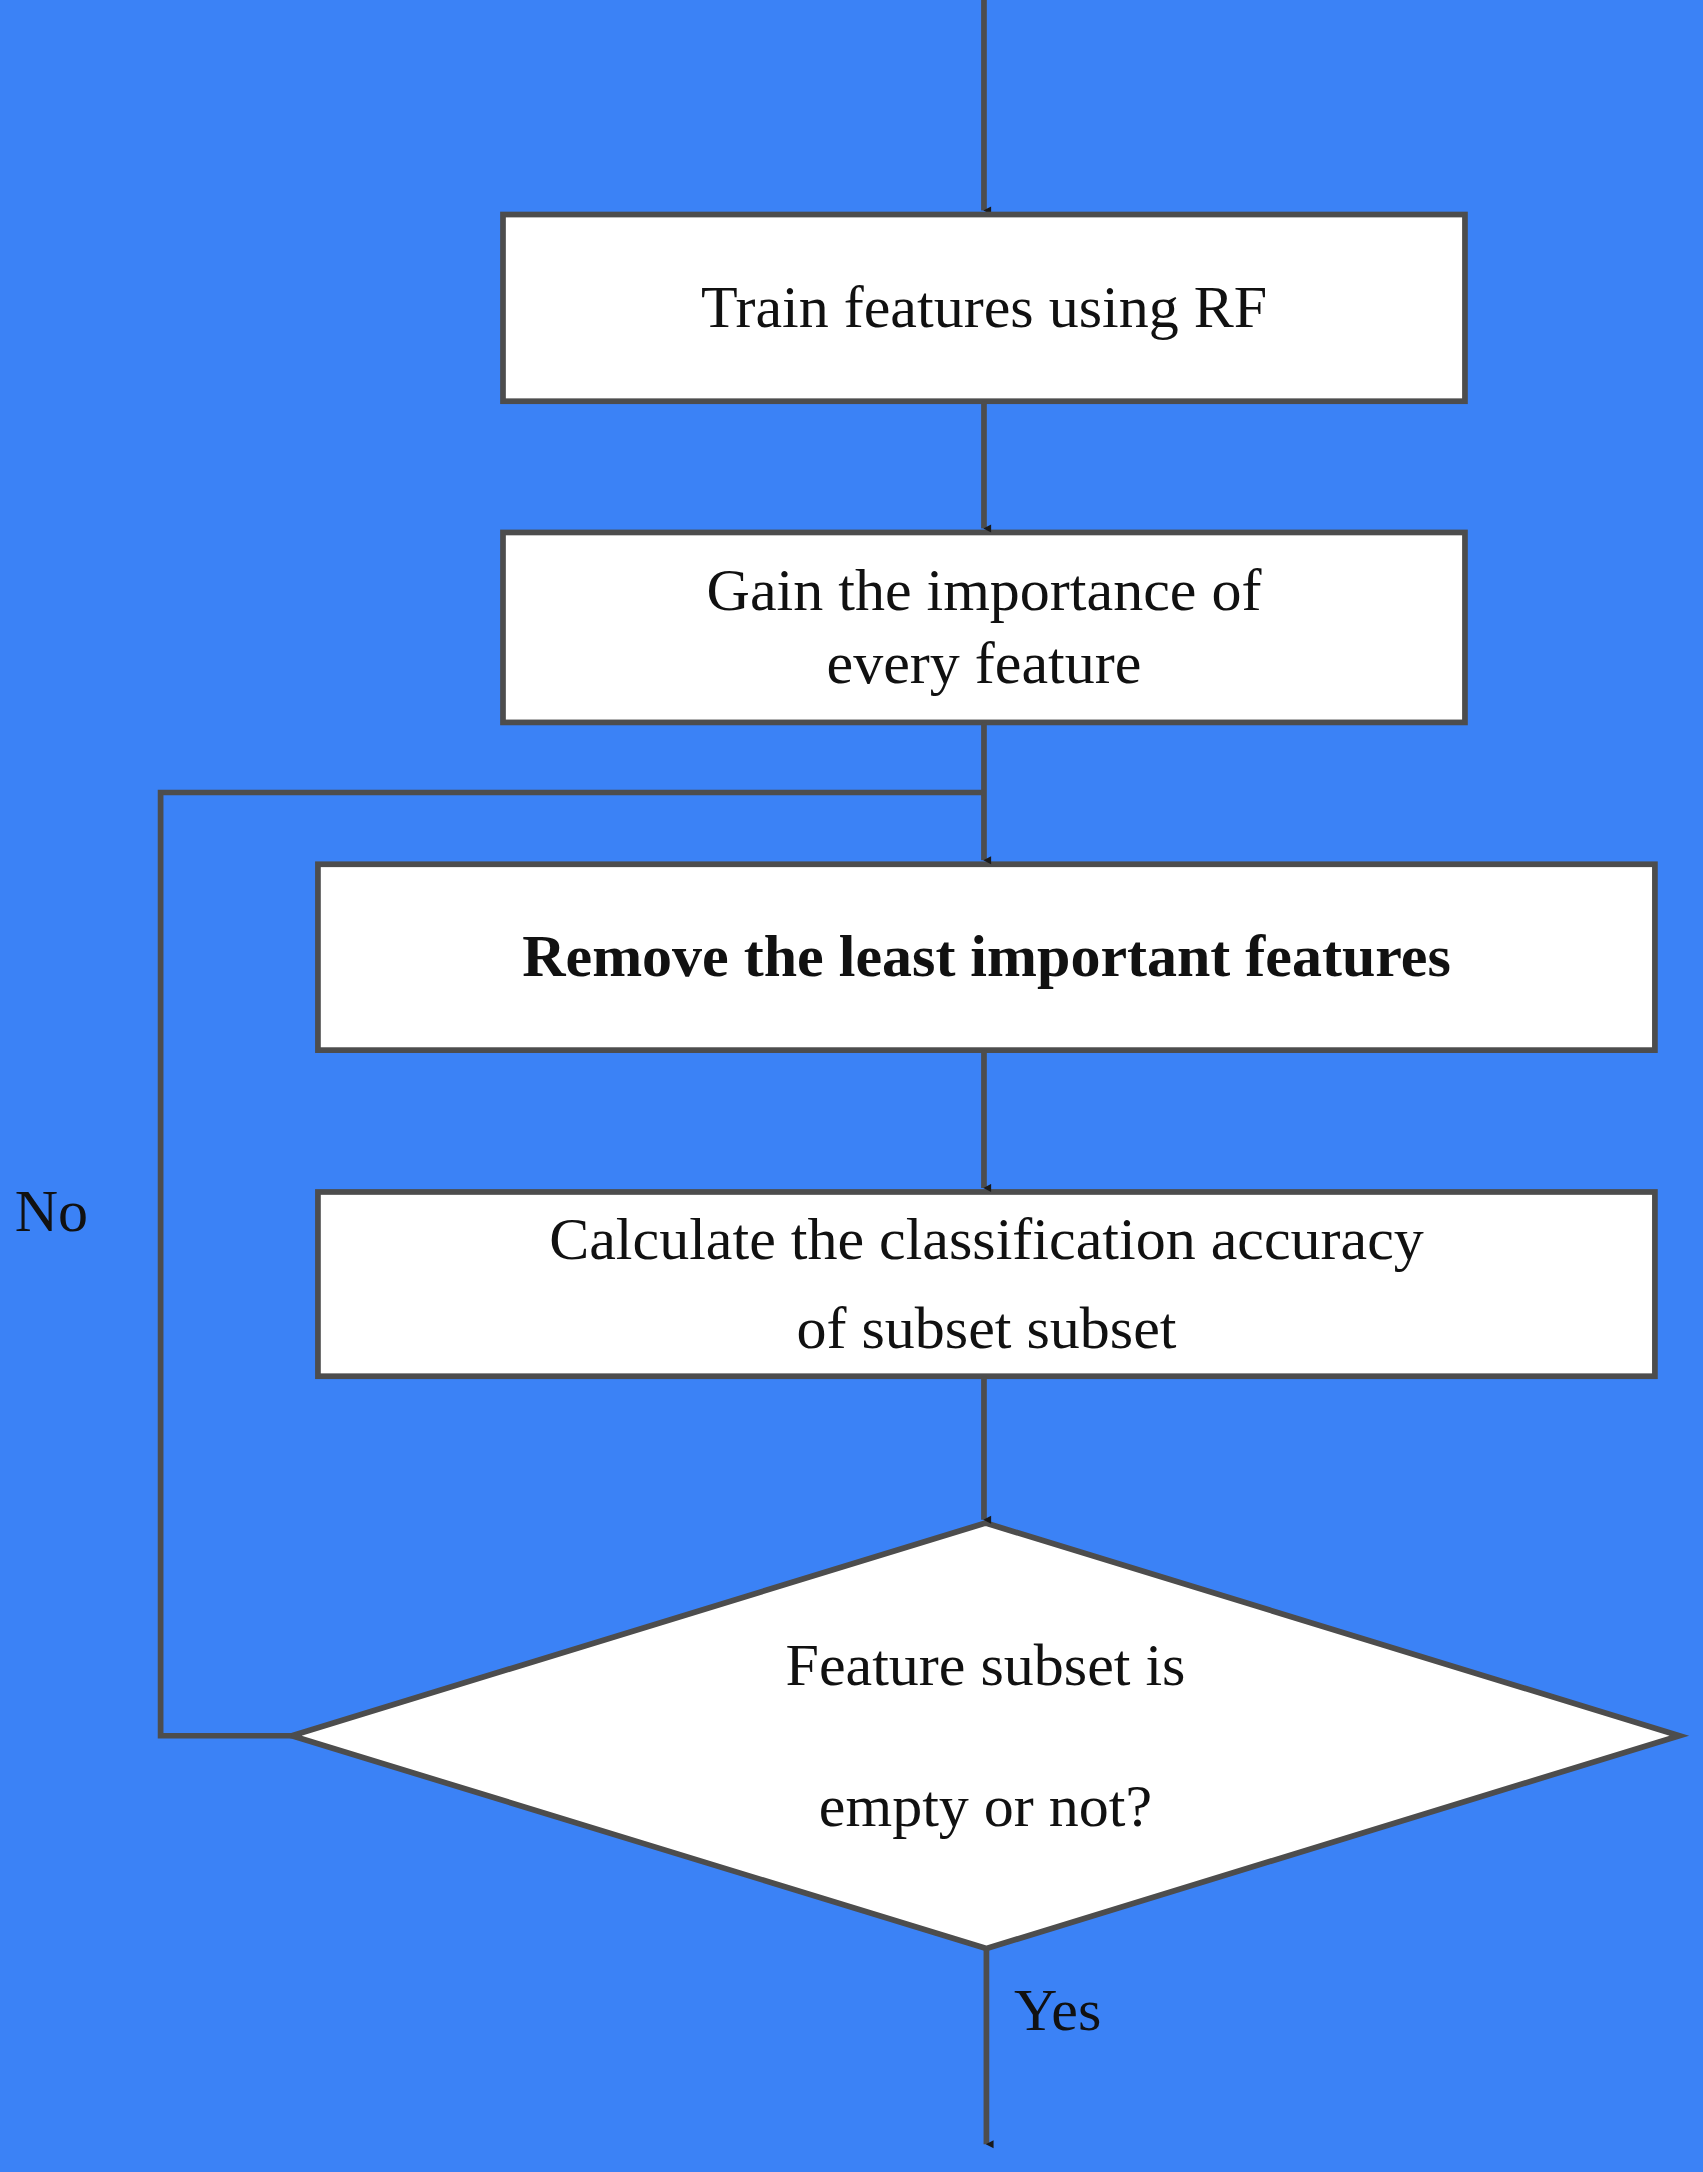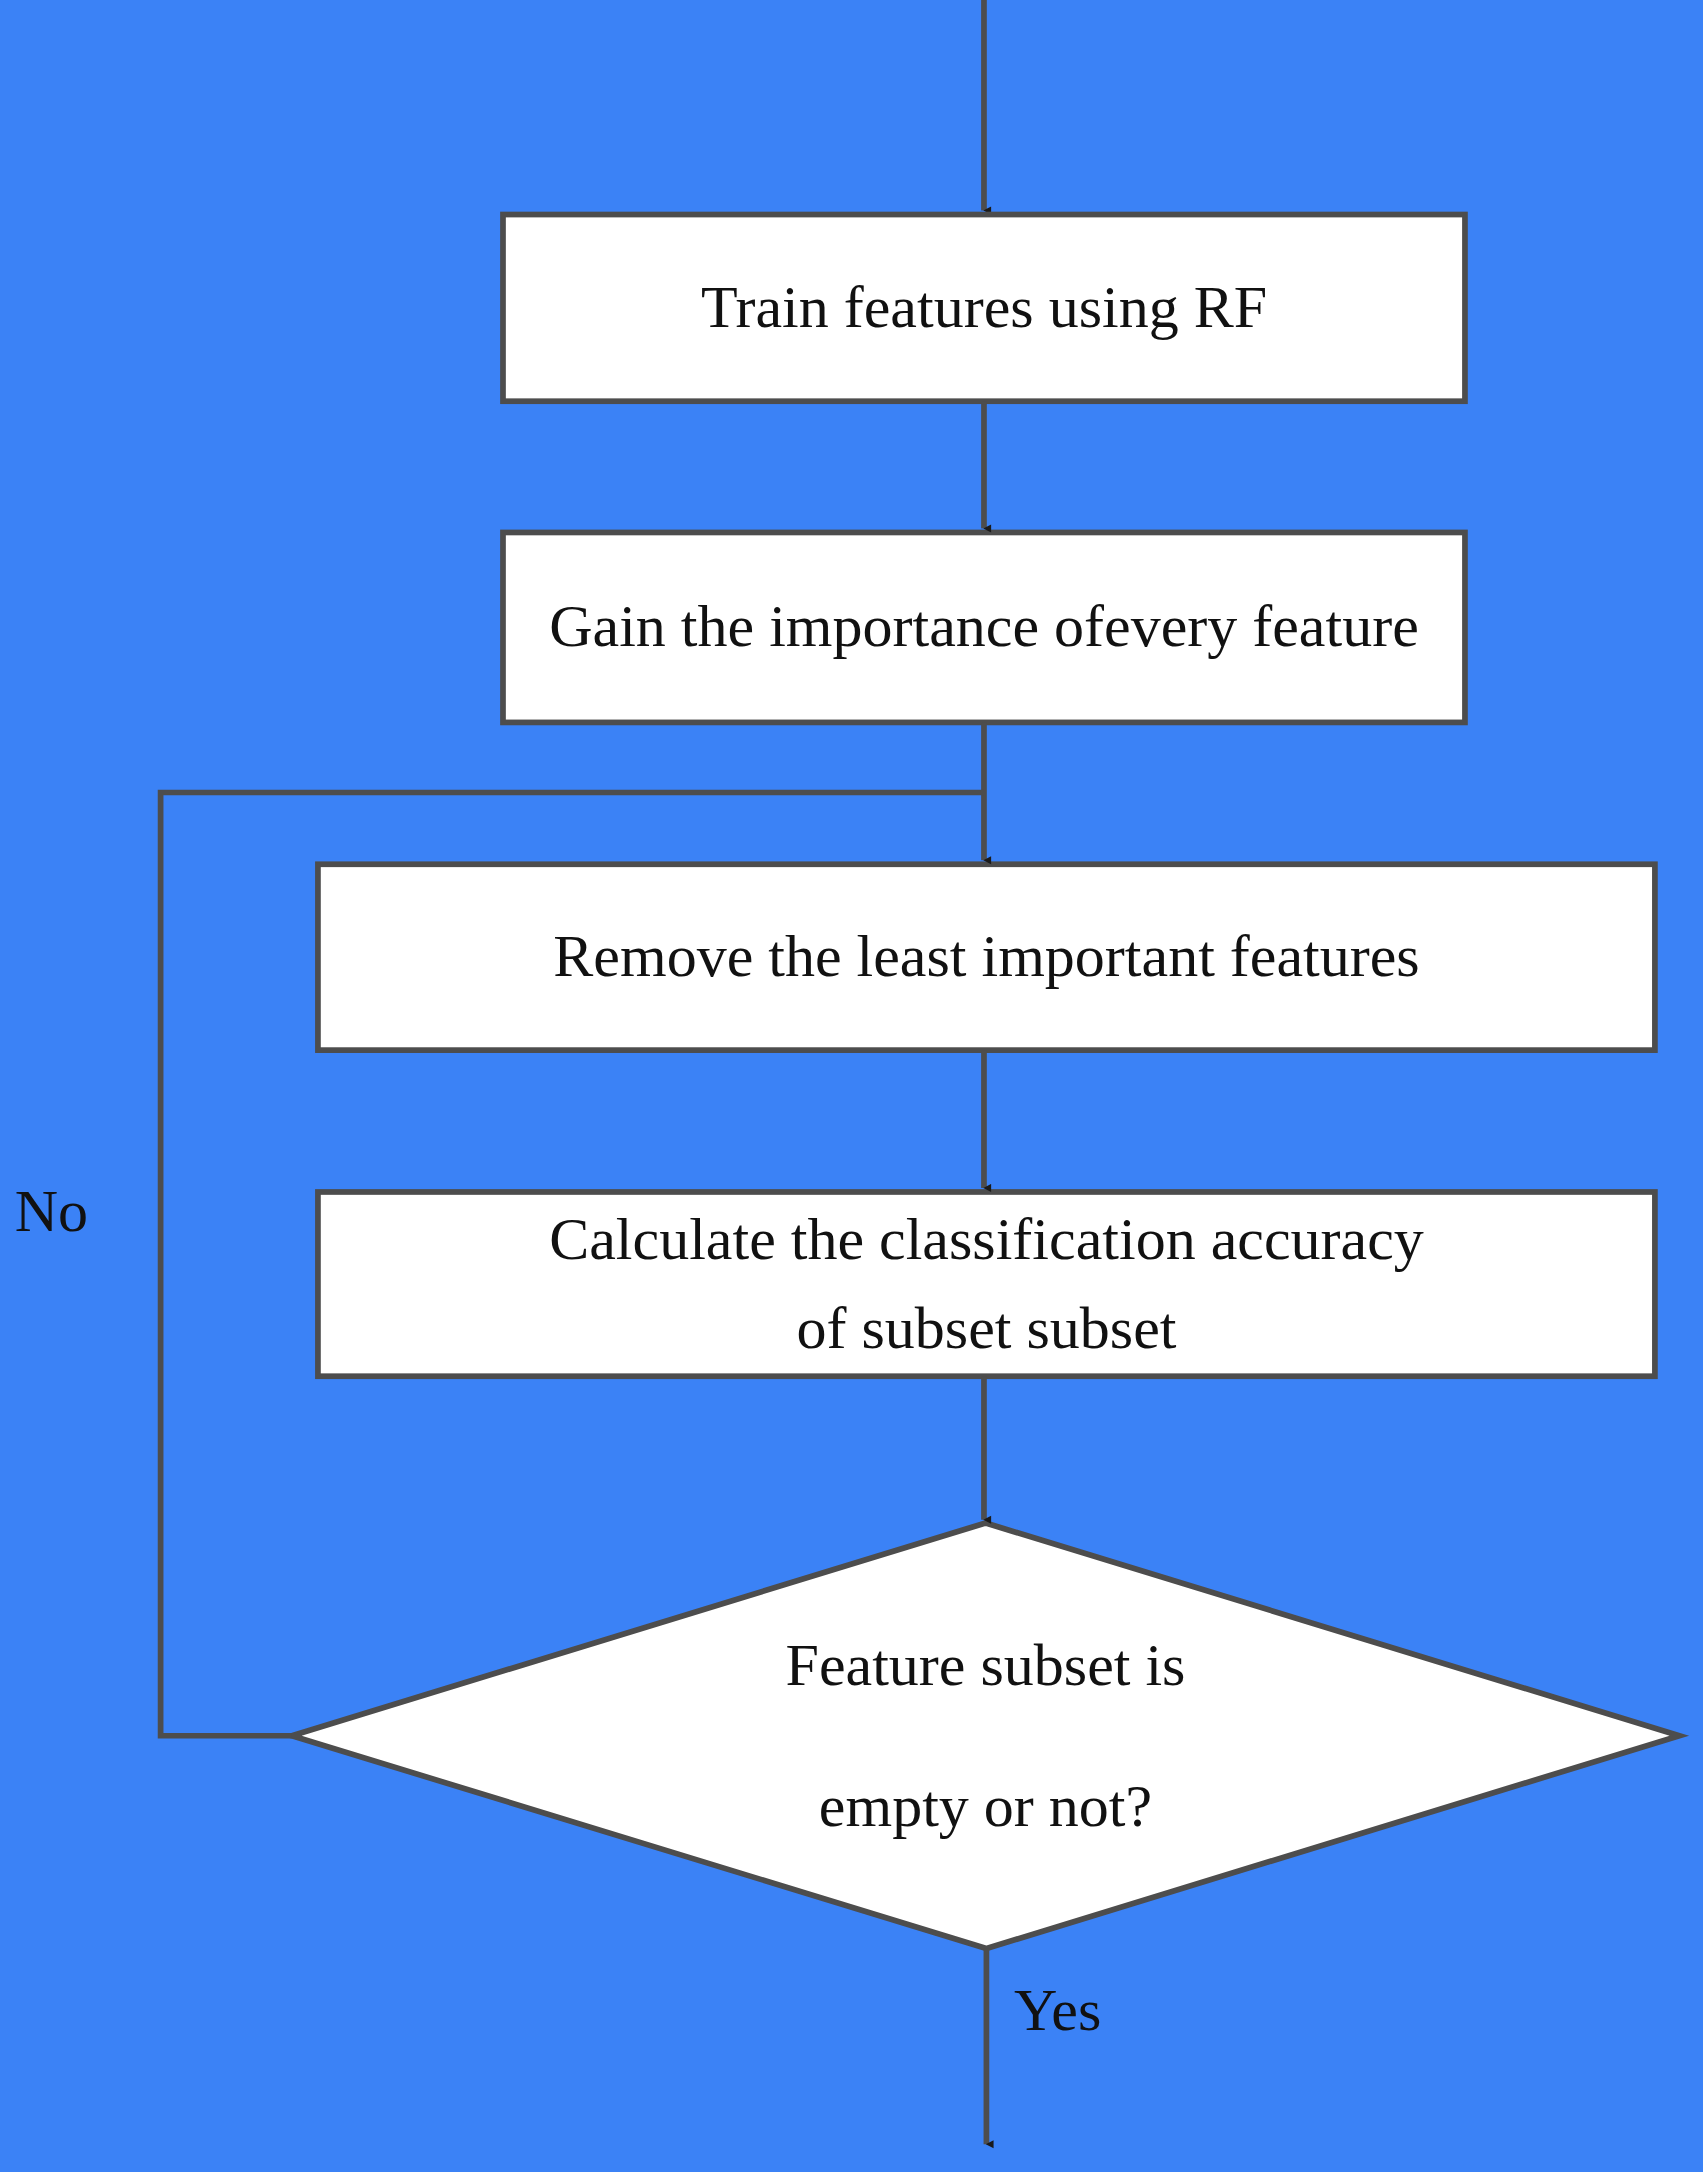--- a/index.html
+++ b/index.html
@@ -76,26 +76,26 @@
 
     <line x1="1207" y1="1688" x2="1207" y2="1864" stroke="#4d4d4d" stroke-width="7" marker-end="url(#arrowhead)"></line>
 
     <polyline points="358,2129 197,2129 197,972 1207,972" fill="none" stroke="#4d4d4d" stroke-width="7"></polyline>
 
     <line x1="1210" y1="2390" x2="1210" y2="2630" stroke="#4d4d4d" stroke-width="7" marker-end="url(#arrowhead)"></line>
   </svg>
 
   <div class="node-label" style="left:503px; top:214px; width:962px; height:187px;">Train features using RF</div>
 
-  <div class="node-label" style="left:503px; top:532px; width:962px; height:190px; flex-direction:row;">
+  <div class="node-label" style="left:503px; top:532px; width:962px; height:190px; flex-direction:column;">
     <span>Gain the importance of</span>
     <span>every feature</span>
   </div>
 
-  <div class="node-label" style="left:318px; top:864px; width:1337px; height:186px;">Remove the least important features</div>
+  <div class="node-label" style="left:318px; top:864px; width:1337px; height:186px;font-weight:bold;">Remove the least important features</div>
 
   <div class="node-label" style="left:318px; top:1192px; width:1337px; height:184px; flex-direction:column;gap:16px;">
     <span>Calculate the classification accuracy</span>
     <span>of subset subset</span>
   </div>
 
   <div class="node-label" style="left:578px; top:1629px; width:815px; height:214px; flex-direction:column;justify-content:space-between;">
     <span>Feature subset is</span>
     <span>empty or not?</span>
   </div>

